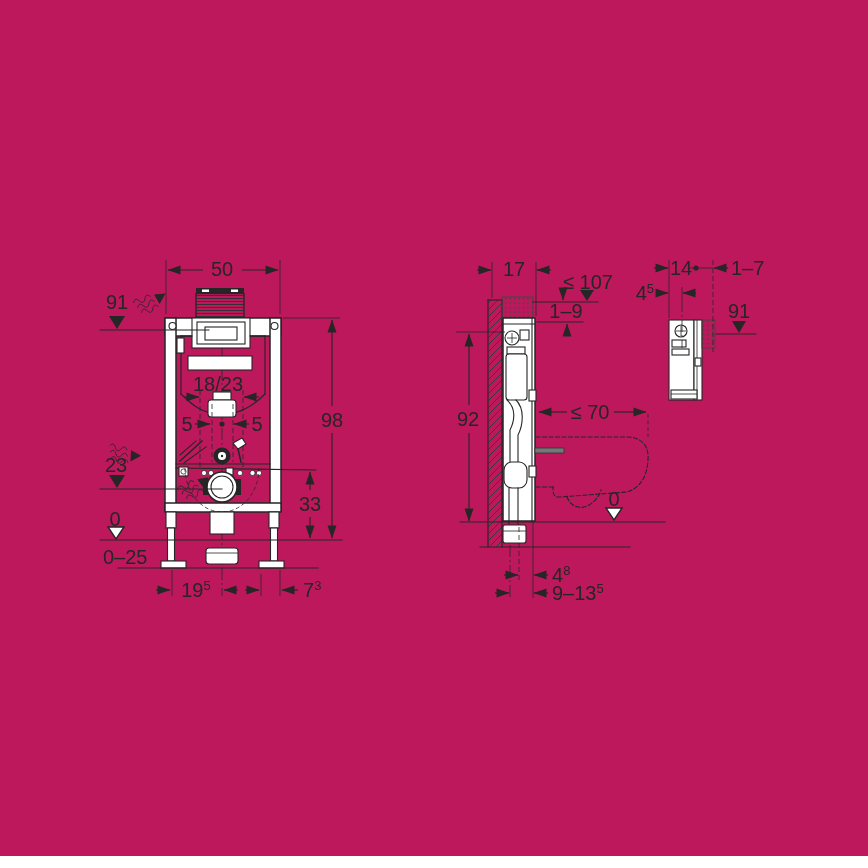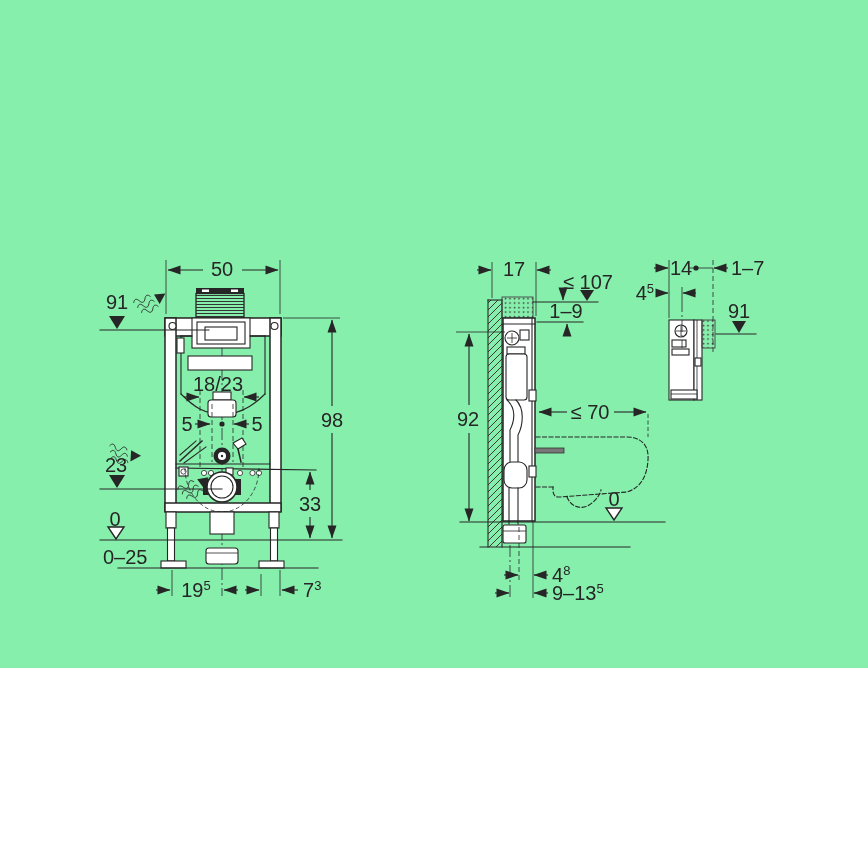--- a/index.html
+++ b/index.html
@@ -1,16 +1,16 @@
 <!DOCTYPE html>
 <html><head>
 <meta charset="utf-8">
 <style>
   html,body{margin:0;padding:0;background:#ffffff;}
-  .stage{width:868px;height:668px;position:relative;background:#86efac;overflow:hidden;}
+  .stage{width:868px;height:856px;position:relative;background:#be185d;overflow:hidden;}
   svg{display:block;}
   .ln{stroke:#262626;stroke-width:1.5;fill:none;stroke-linecap:square;}
   .lnm{stroke:#262626;stroke-width:1.1;fill:none;stroke-linecap:square;}
   .thin{stroke:#262626;stroke-width:0.8;fill:none;}
   .dim{stroke:#262626;stroke-width:1.1;fill:none;}
   .dash{stroke-dasharray:5 3;}
   .dash2{stroke-dasharray:4 2.5;}
   .dashdot{stroke-dasharray:12 3 2 3;}
   .fw{fill:#ffffff;}
   .fb{fill:#262626;stroke:none;}

